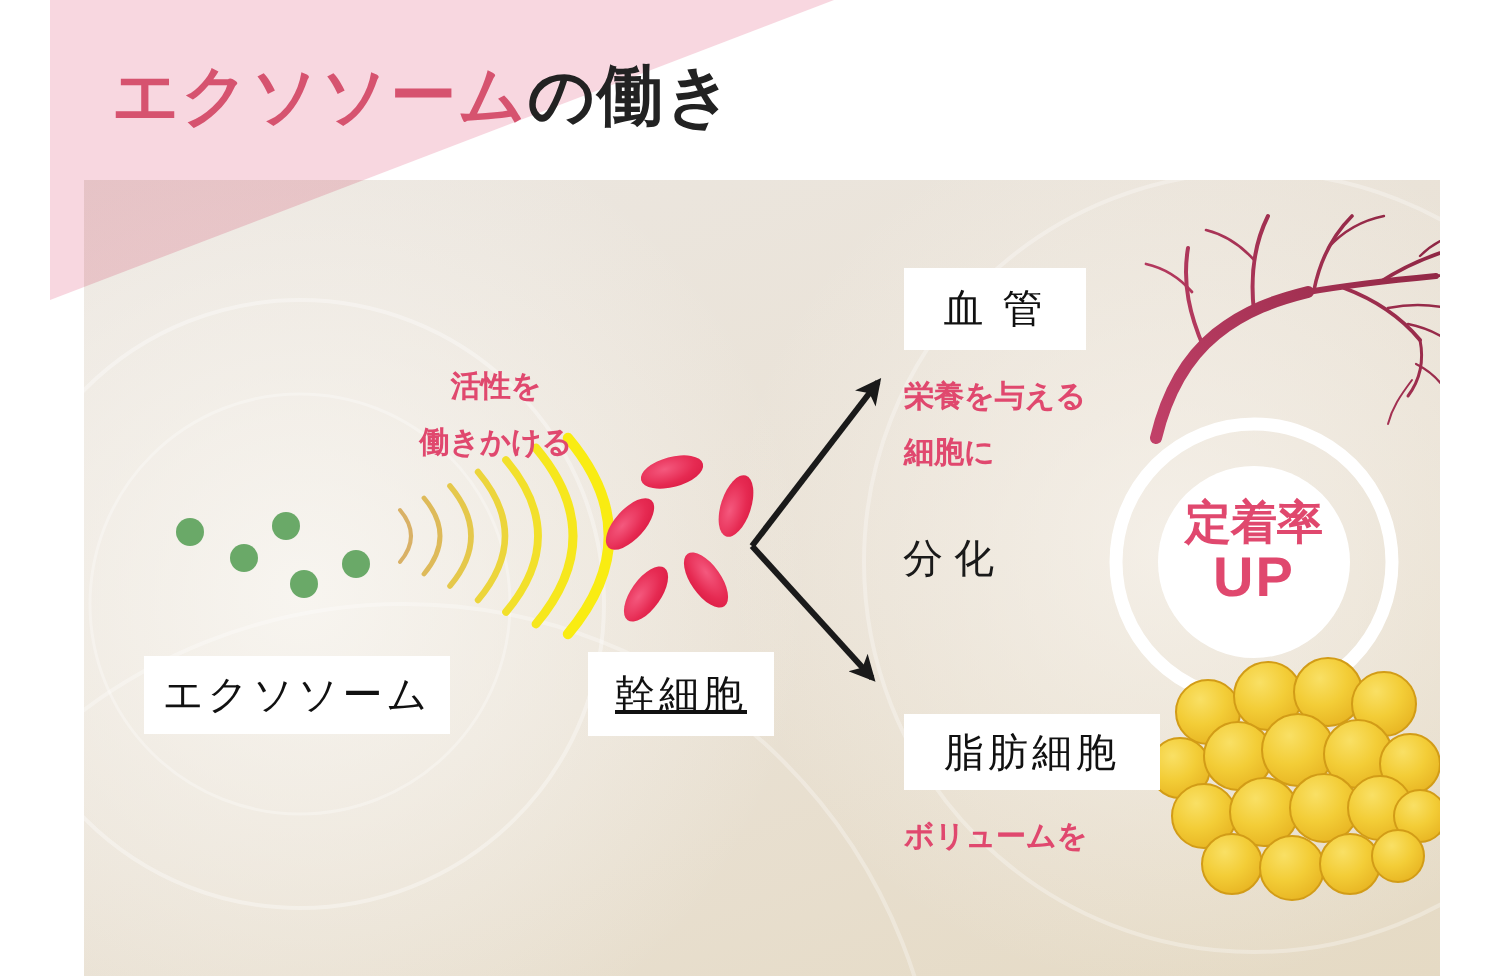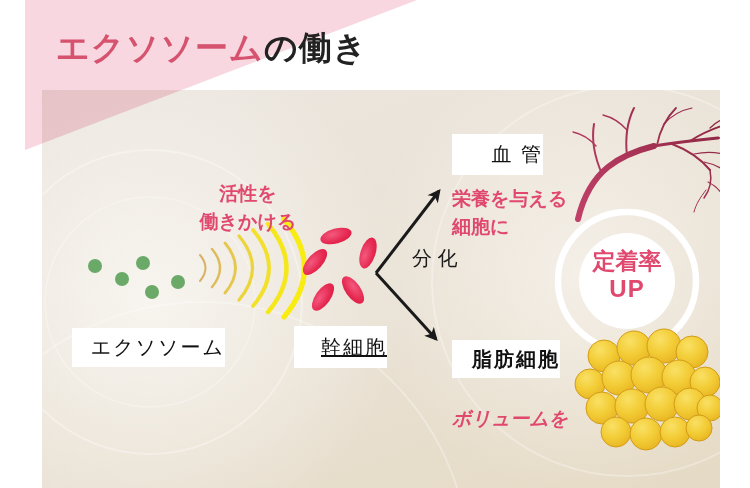--- a/index.html
+++ b/index.html
@@ -29,45 +29,45 @@
     background:
       radial-gradient(circle at 16% 52%, rgba(250,248,244,0.85) 0%, rgba(250,248,244,0) 42%),
       radial-gradient(circle at 80% 46%, rgba(248,244,238,0.75) 0%, rgba(248,244,238,0) 38%),
       linear-gradient(160deg, #ece7e1 0%, #e9e1d4 55%, #e5dac4 100%);
     z-index: 1;
   }
   .art { position: absolute; left: 0; top: 0; width: 678px; height: 398px; }
   
   .label-box {
     position: absolute; background: #ffffff; color: #111111;
-    display: flex; align-items: center; justify-content: flex-end;
+    display: flex; align-items: center; justify-content: center;
     font-size: 20px; letter-spacing: 2px; font-weight: 400; z-index: 4;
   }
   .box-exosome { left: 30px; top: 238px; width: 153px; height: 39px; }
   .box-stem    { left: 252px; top: 236px; width: 93px; height: 42px; text-decoration: underline; }
   .box-vessel  { left: 410px; top: 44px;  width: 91px; height: 41px; }
-  .box-fat     { left: 410px; top: 250px; width: 108px; height: 38px; font-weight: bold; }
+  .box-fat     { left: 410px; top: 267px; width: 128px; height: 38px; }
   
   .note {
     position: absolute; color: #e0486e; font-weight: 700;
-    font-size: 19px; line-height: 28px; z-index: 4; white-space: nowrap;
+    font-size: 15px; line-height: 28px; z-index: 4; white-space: nowrap;
   }
   .note-activation { left: 126px; top: 90px; width: 160px; text-align: center; }
   .note-vessel { left: 410px; top: 95px; }
-  .note-fat { left: 410px; top: 315px; font-style: italic; }
+  .note-fat { left: 410px; top: 315px; }
   .diff-label {
-    position: absolute; left: 370px; top: 155px; width: 85px;
-    text-align: left; color: #1a1a1a; font-size: 20px; z-index: 4;
+    position: absolute; left: 370px; top: 176px; width: 85px;
+    text-align: right; color: #1a1a1a; font-size: 20px; z-index: 4;
   }
   .retention {
     position: absolute; left: 525px; top: 158px; width: 120px;
     text-align: center; color: #e0486e; font-weight: 700; z-index: 4;
   }
   .retention .r1 { font-size: 23px; line-height: 27px; }
-  .retention .r2 { font-size: 24px; line-height: 28px; letter-spacing: 1px; }
+  .retention .r2 { font-size: 28px; line-height: 28px; letter-spacing: 1px; }
 </style>
 </head>
 <body>
 
 <div class="page">
 
   <div class="panel">
 
     <svg class="art" viewBox="0 0 678 398">
       <defs>

